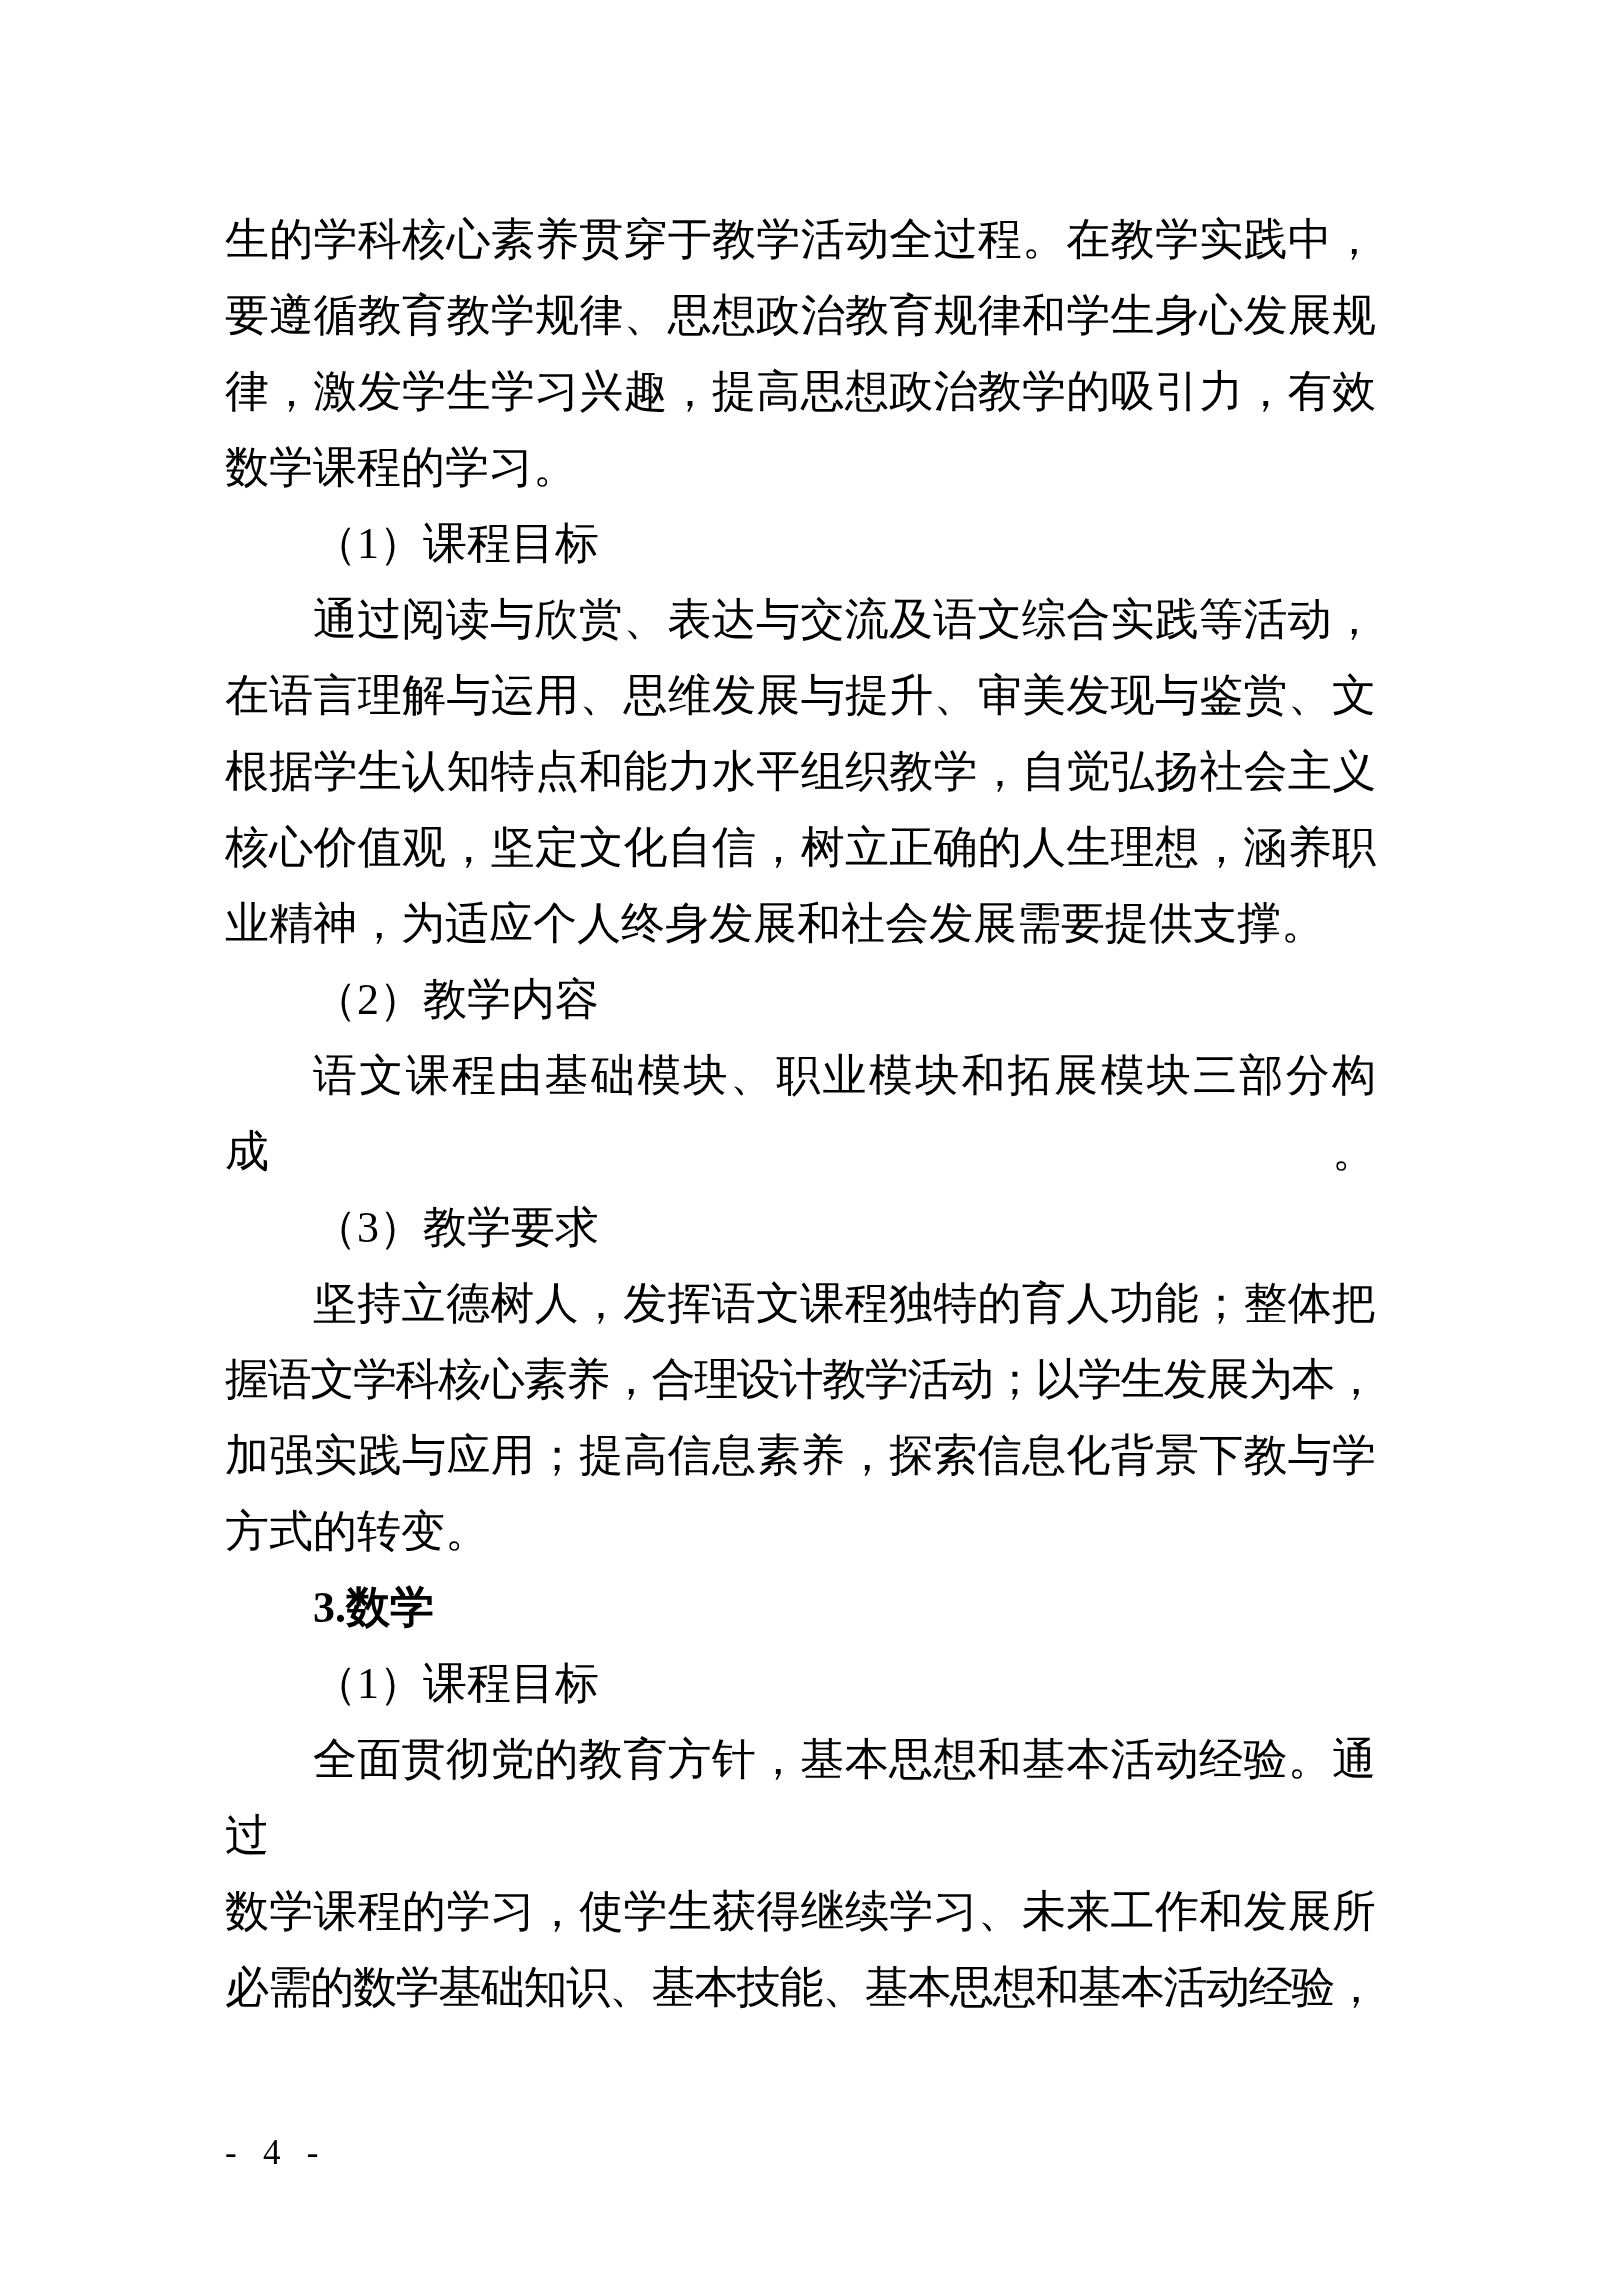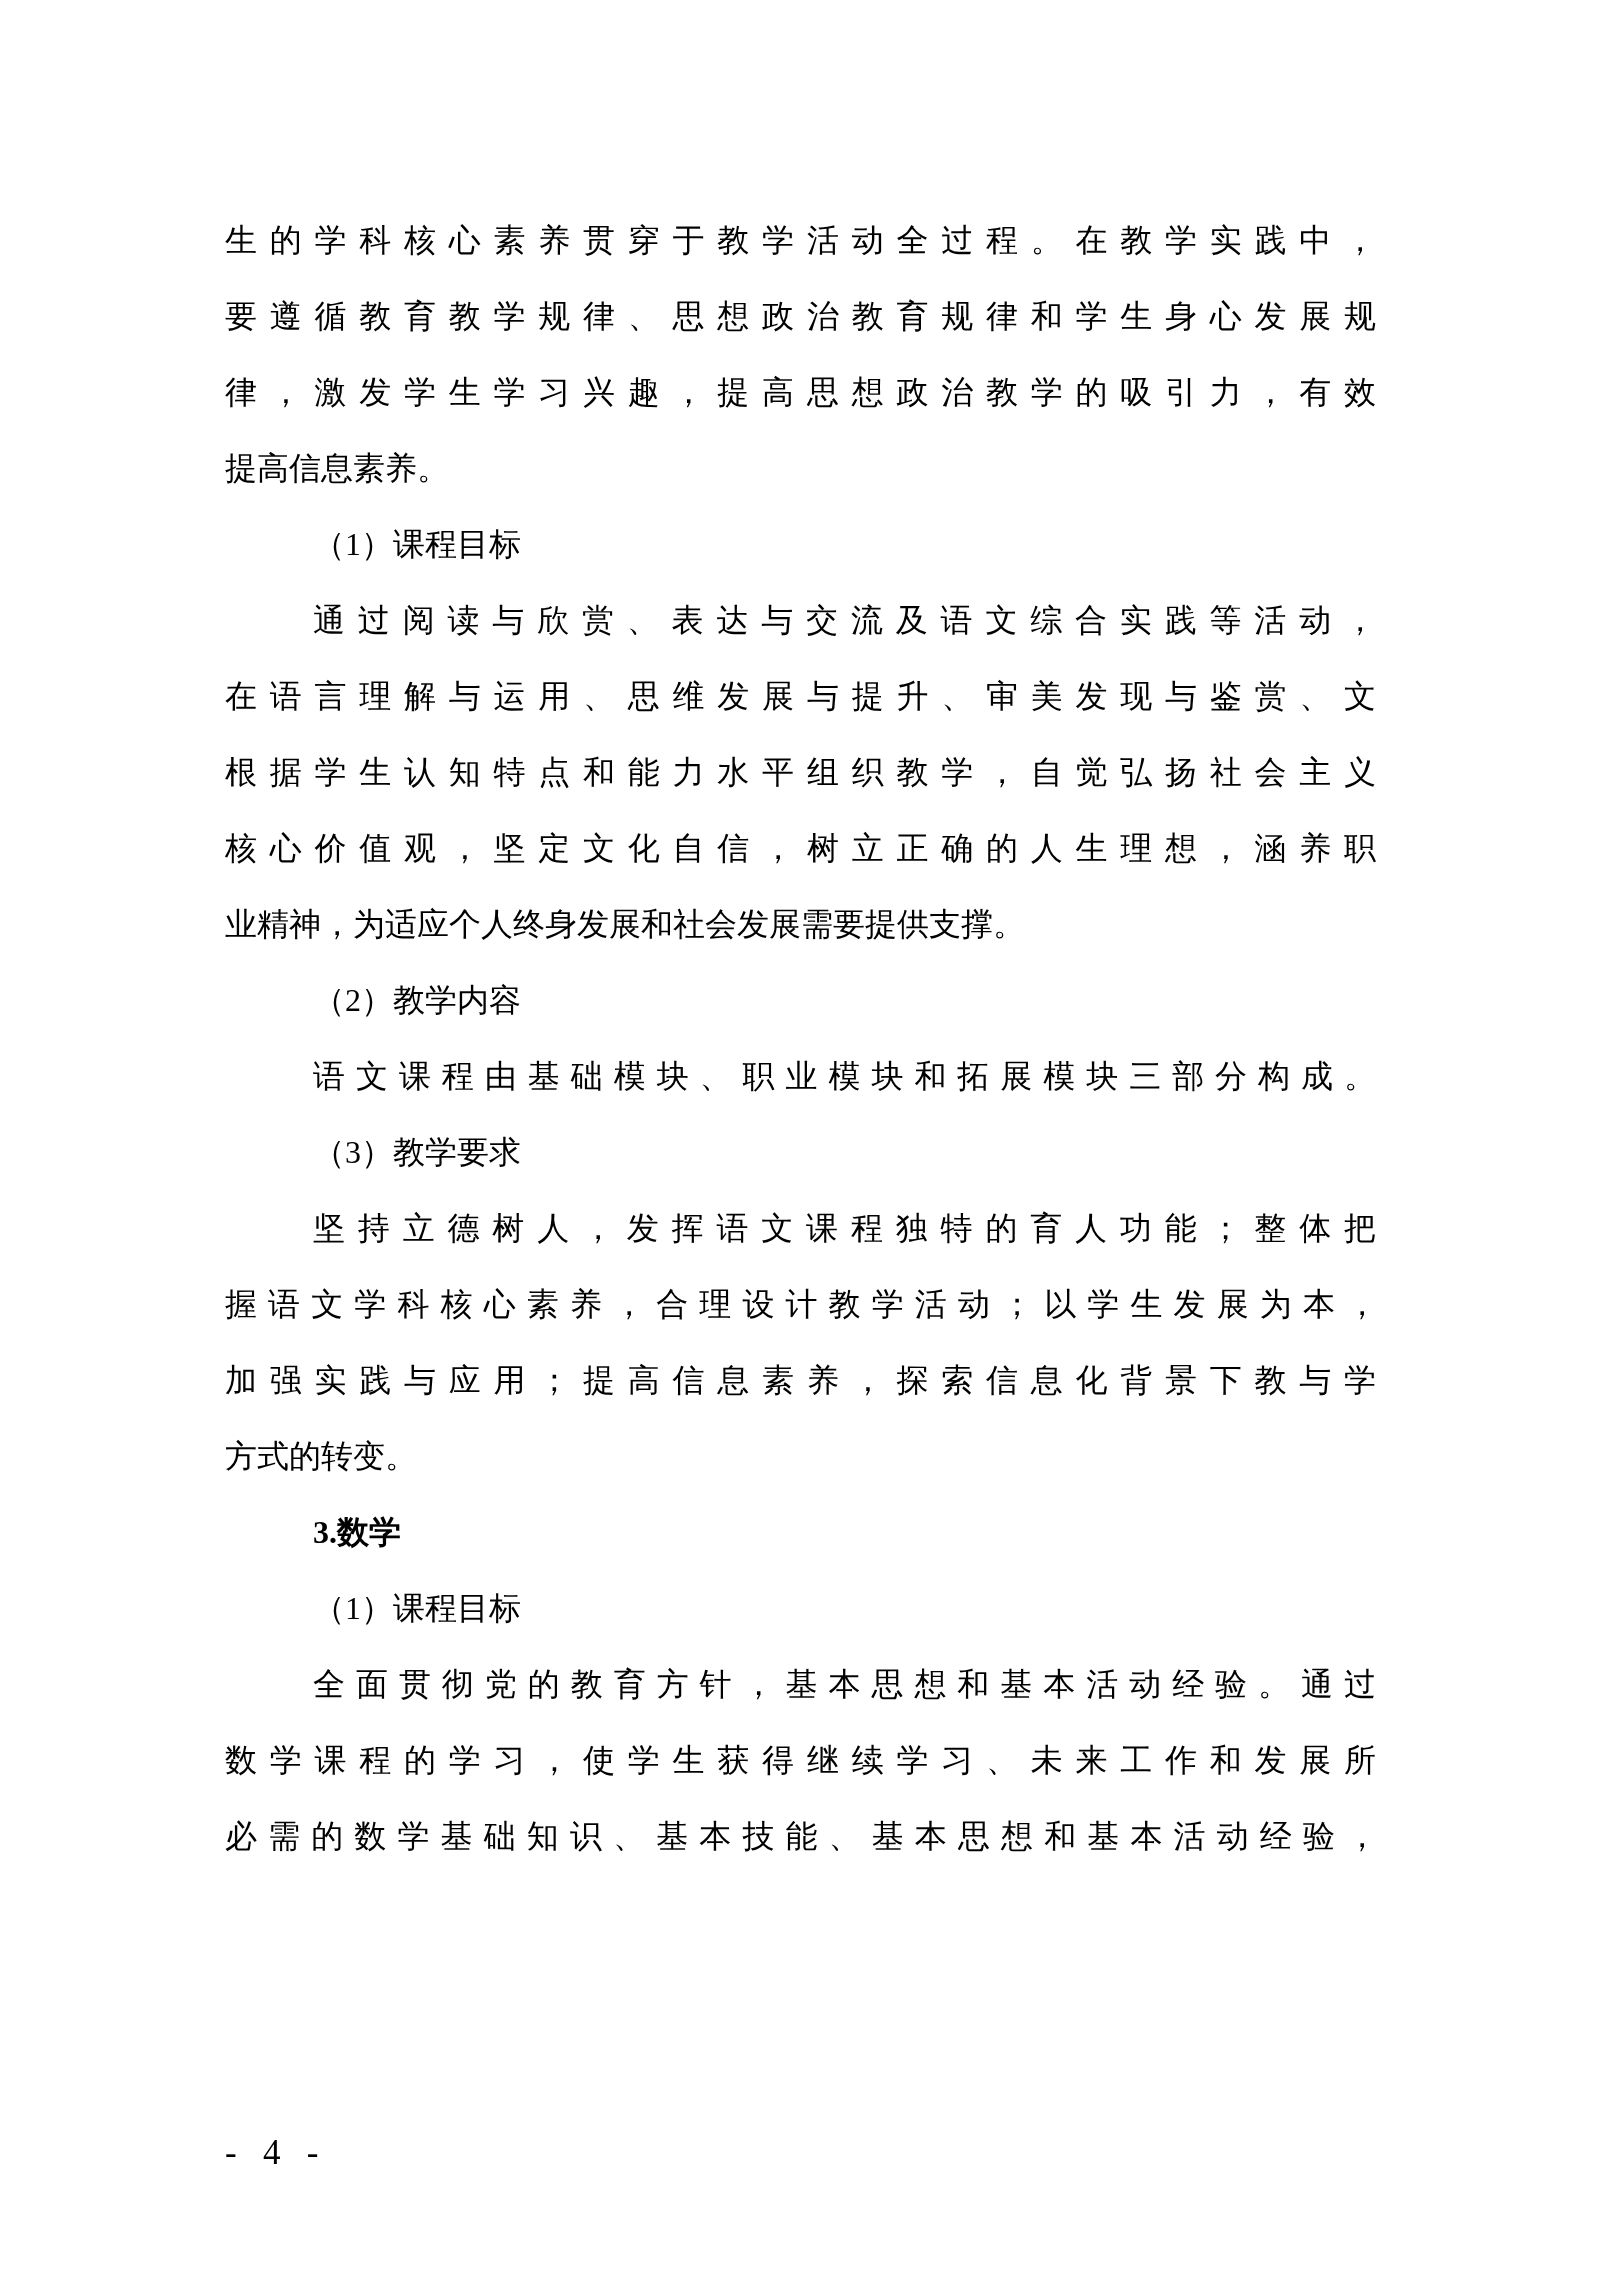--- a/index.html
+++ b/index.html
@@ -11,21 +11,21 @@
     background: #ffffff;
     color: #000000;
     font-family: "Liberation Serif", "DejaVu Serif", serif;
     overflow: hidden;
   }
   .doc {
     position: absolute;
     left: 225px;
     top: 202px;
     width: 1151px;
-    font-size: 32px;
+    font-size: 44px;
     line-height: 76px;
     text-align: justify;
   }
   .ln {
     text-align: justify;
     text-align-last: left;
     word-spacing: 0;
   }
   .ln.fill { text-align-last: justify; }
   .ln.indent { text-indent: 88px; }
@@ -42,21 +42,21 @@
   }
 </style>
 </head>
 <body>
 
 <div class="page">
   <main class="doc">
     <div class="ln fill">生的学科核心素养贯穿于教学活动全过程。在教学实践中，</div>
     <div class="ln fill">要遵循教育教学规律、思想政治教育规律和学生身心发展规</div>
     <div class="ln fill">律，激发学生学习兴趣，提高思想政治教学的吸引力，有效</div>
-    <div class="ln">提高信息素养。</div>
+    <div class="ln">数学课程的学习。</div>
     <div class="ln indent">（1）课程目标</div>
     <div class="ln fill indent">通过阅读与欣赏、表达与交流及语文综合实践等活动，</div>
     <div class="ln fill">在语言理解与运用、思维发展与提升、审美发现与鉴赏、文</div>
     <div class="ln fill">根据学生认知特点和能力水平组织教学，自觉弘扬社会主义</div>
     <div class="ln fill">核心价值观，坚定文化自信，树立正确的人生理想，涵养职</div>
     <div class="ln">业精神，为适应个人终身发展和社会发展需要提供支撑。</div>
     <div class="ln indent">（2）教学内容</div>
     <div class="ln fill indent">语文课程由基础模块、职业模块和拓展模块三部分构成。</div>
     <div class="ln indent">（3）教学要求</div>
     <div class="ln fill indent">坚持立德树人，发挥语文课程独特的育人功能；整体把</div>

